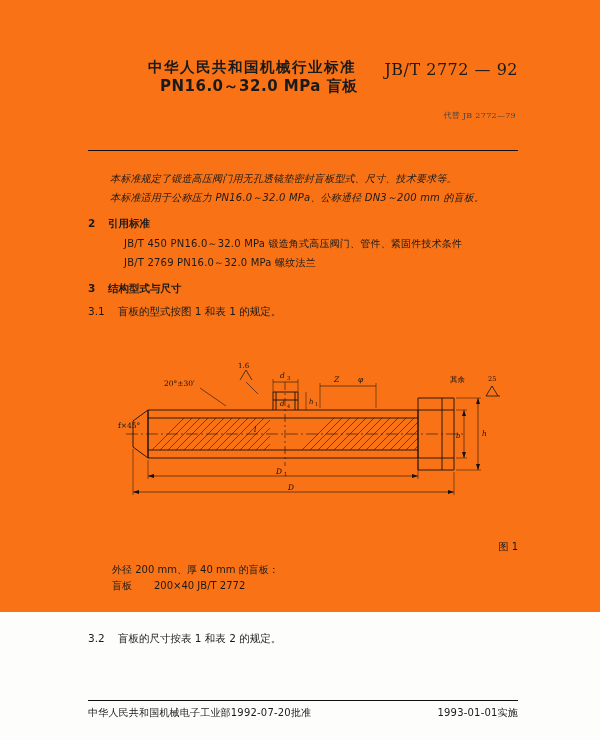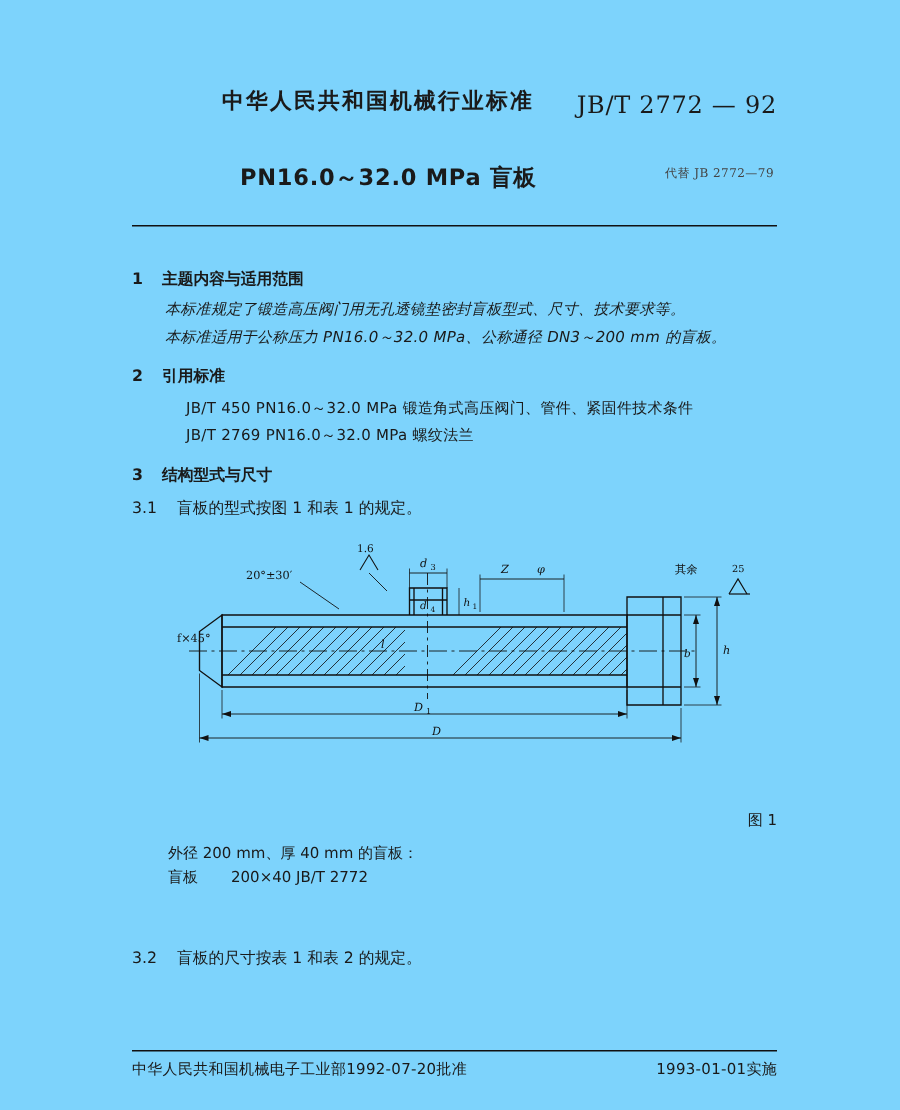--- a/index.html
+++ b/index.html
@@ -12,22 +12,22 @@
     background: #fdfdfb;
     font-family: "DejaVu Sans", "Liberation Sans", sans-serif;
     color: #1a1a1a;
     position: relative;
     overflow: hidden;
   }
   .page {
     position: absolute;
     left: 0; top: 0;
     width: 600px;
-    height: 740px;
-    background: #7dd3fc;
+    height: 612px;
+    background: #f97316;
   }
 
   
   .header-block {
     position: absolute;
     left: 88px;
     top: 58px;
     width: 430px;
   }
   .std-title {
@@ -39,21 +39,20 @@
   }
   .std-code {
     position: absolute;
     right: 0;
     top: 2px;
     font-size: 16px;
     letter-spacing: 0.5px;
     font-family: "DejaVu Serif", "Liberation Serif", serif;
   }
   .main-title {
-    margin-top: 32px;
     font-size: 15px;
     font-weight: bold;
     letter-spacing: 0.5px;
     padding-left: 72px;
   }
   .replace-note {
     position: absolute;
     right: 2px;
     top: 52px;
     font-size: 8px;
@@ -178,23 +177,20 @@
   <div class="header-block">
     <div class="std-title">中华人民共和国机械行业标准</div>
     <div class="std-code">JB/T 2772 — 92</div>
     <div class="main-title">PN16.0～32.0 MPa 盲板</div>
     <div class="replace-note">代替 JB 2772—79</div>
   </div>
   <div class="rule-top"></div>
 
   <div class="body">
 
-    <div class="sect-head">
-      <span class="num">1</span><span>主题内容与适用范围</span>
-    </div>
     <div class="para">本标准规定了锻造高压阀门用无孔透镜垫密封盲板型式、尺寸、技术要求等。</div>
     <div class="para">本标准适用于公称压力 PN16.0～32.0 MPa、公称通径 DN3～200 mm 的盲板。</div>
 
     <div class="sect-head">
       <span class="num">2</span><span>引用标准</span>
     </div>
     <div class="para2">JB/T 450   PN16.0～32.0 MPa 锻造角式高压阀门、管件、紧固件技术条件</div>
     <div class="para2">JB/T 2769   PN16.0～32.0 MPa 螺纹法兰</div>
 
     <div class="sect-head">

